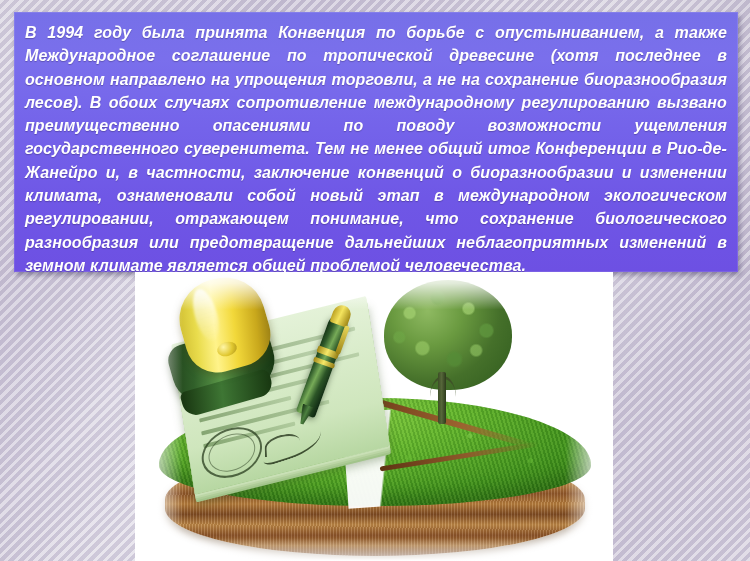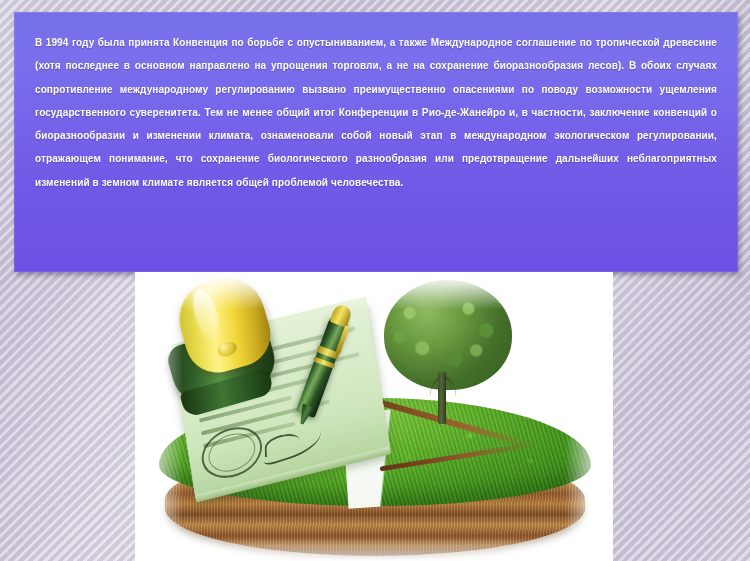--- a/index.html
+++ b/index.html
@@ -64,31 +64,32 @@
     width: 724px;
     height: 260px;
     box-sizing: border-box;
     padding: 9px 11px 6px 11px;
     background: linear-gradient(180deg, #7670e8 0%, #7a6fec 18%, #7463ea 45%, #6f57e6 72%, #6d50e3 100%);
     box-shadow:
       2px 3px 5px rgba(60,50,90,0.45),
       inset 0 0 0 1px rgba(255,255,255,0.10);
   }
   .panel-text {
-    margin: 10px;
+    margin: 0;
     color: #ffffff;
     font-family: "Liberation Sans", sans-serif;
-    font-size: 10px;
+    font-size: 16px;
     line-height: 23.3px;
     font-weight: bold;
     text-align: justify;
     text-justify: inter-word;
     letter-spacing: 0.1px;
     text-shadow: 0 1px 1px rgba(40,30,80,0.35);
     hyphens: none;
+    font-style: italic;
   }
 
   
   .photo {
     position: absolute;
     left: 135px;
     top: 272px;
     width: 478px;
     height: 289px;
     overflow: hidden;

